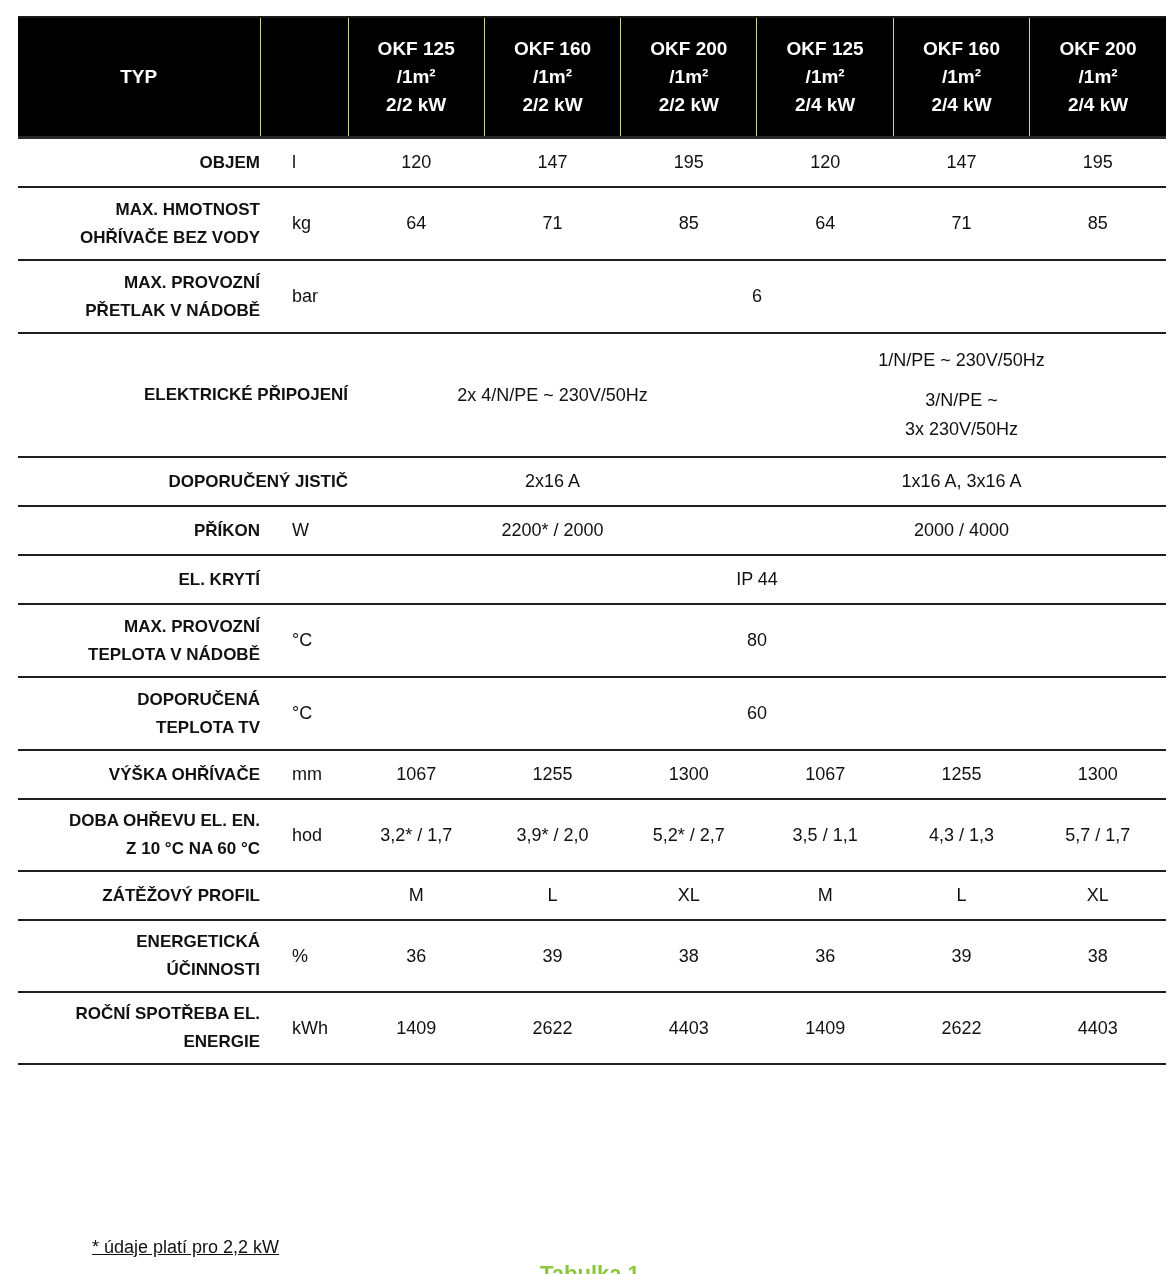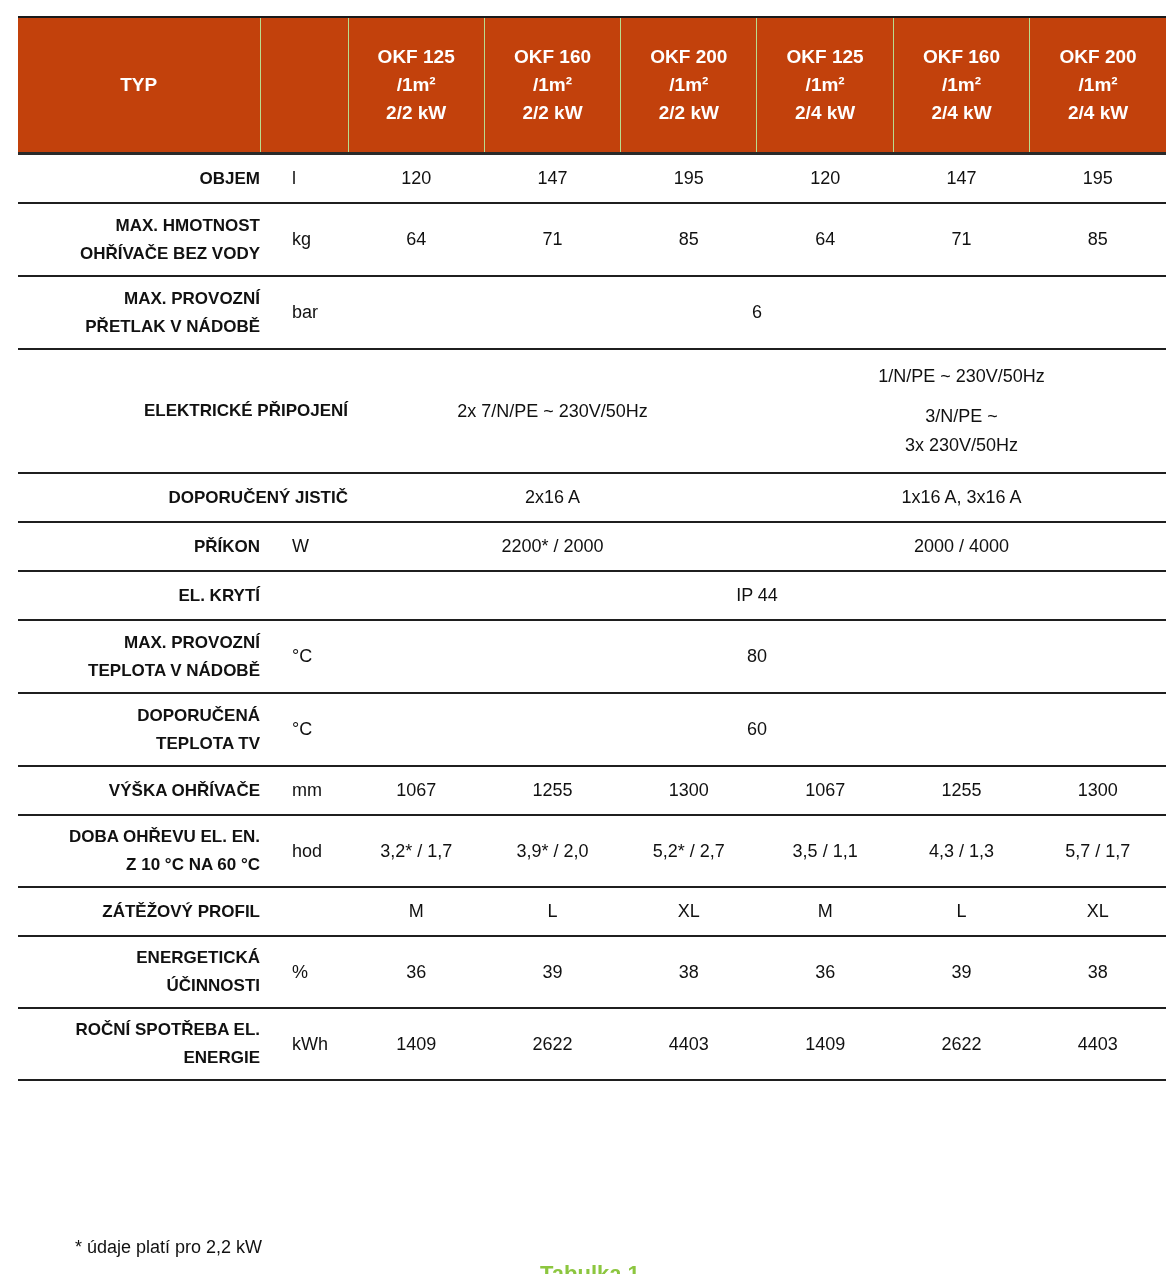--- a/index.html
+++ b/index.html
@@ -9,43 +9,43 @@
       color: #111111;
     }
     .tbl {
       position: absolute; left: 18px; top: 16px; width: 1148px;
       border-collapse: collapse; table-layout: fixed;
     }
     .tbl col.c-label { width: 242px; }
     .tbl col.c-unit { width: 88px; }
     .tbl col.c-data { width: 136.33px; }
     .tbl thead th {
-      background: #c2410c; color: #ffffff; font-weight: bold;
+      background: #000000; color: #ffffff; font-weight: bold;
       font-size: 19px; line-height: 28px; text-align: center;
-      height: 118px; padding: 8px; vertical-align: middle;
+      height: 118px; padding: 0; vertical-align: middle;
       border-top: 2px solid #1a1a1a; border-bottom: 3px solid #2a2a2a;
       border-left: 1px solid #b9dc8e;
     }
     .tbl thead th:first-child { border-left: none; }
     .tbl tbody td {
       font-size: 18px; text-align: center; vertical-align: middle; padding: 0;
       border-bottom: 2px solid #1f1f1f;
     }
     .tbl tbody td.label {
       text-align: right; font-weight: bold; padding-left: 11px;
       font-size: 17px; line-height: 28px;
     }
     .tbl tbody td.unit { text-align: left; padding-left: 32px; }
     .tbl tbody tr.h48 td { height: 47px; }
     .tbl tbody tr.h70 td { height: 70px; }
     .tbl tbody tr.h120 td { height: 122px; }
     .tbl tbody tr.h72 td { height: 71px; }
     .elec-right div { line-height: 29px; }
     .footnote {
-      position: absolute; left: 75px; top: 1237px; font-size: 18px; color: #111;
+      position: absolute; left: 92px; top: 1237px; font-size: 18px; color: #111; text-decoration: underline;
     }
     .caption {
       position: absolute; left: 540px; top: 1263px; font-size: 22px;
       font-weight: bold; color: #8cc63f; line-height: 22px;
     }
   </style>
 </head>
 <body>
 
 <table class="tbl">
@@ -126,21 +126,21 @@
       <td class="label">
           <div>MAX. PROVOZNÍ</div>
           <div>PŘETLAK V NÁDOBĚ</div>
         </td>
       <td class="unit">bar</td>
       <td colspan="6">6</td>
     </tr>
 
     <tr class="h120">
       <td class="label" colspan="2">ELEKTRICKÉ PŘIPOJENÍ</td>
-      <td colspan="3">2x 7/N/PE ~ 230V/50Hz</td>
+      <td colspan="3">2x 4/N/PE ~ 230V/50Hz</td>
       <td colspan="3" class="elec-right">
         <div style="margin-bottom:11px;">1/N/PE ~ 230V/50Hz</div>
         <div>3/N/PE ~</div>
         <div>3x 230V/50Hz</div>
       </td>
     </tr>
 
     <tr class="h48">
       <td class="label" colspan="2">DOPORUČENÝ JISTIČ</td>
       <td colspan="3">2x16 A</td>

